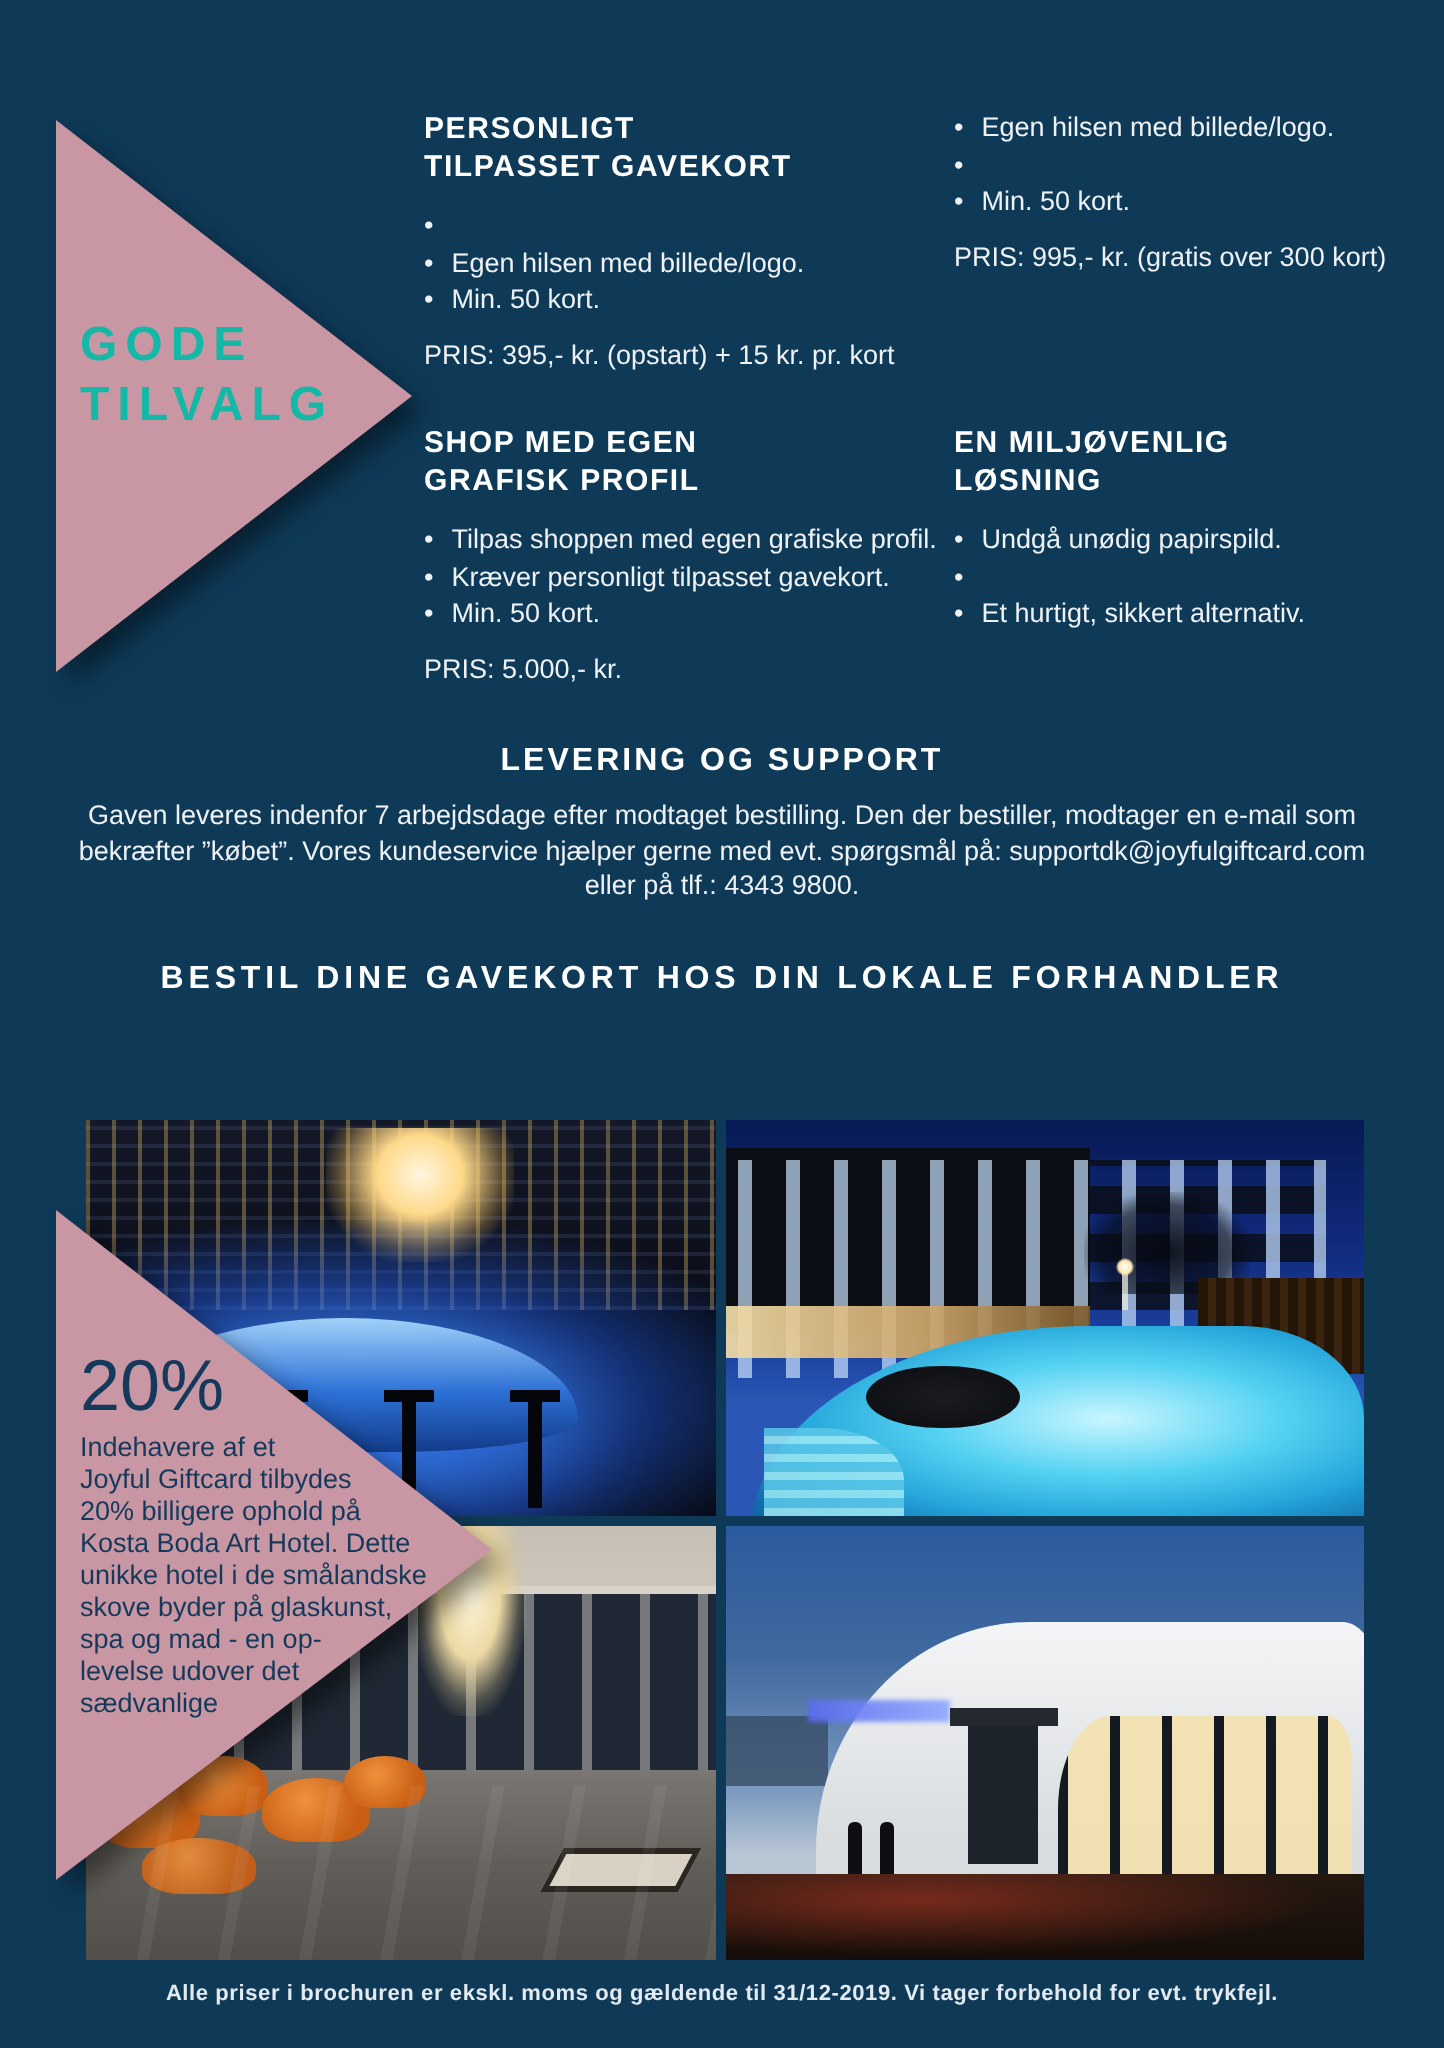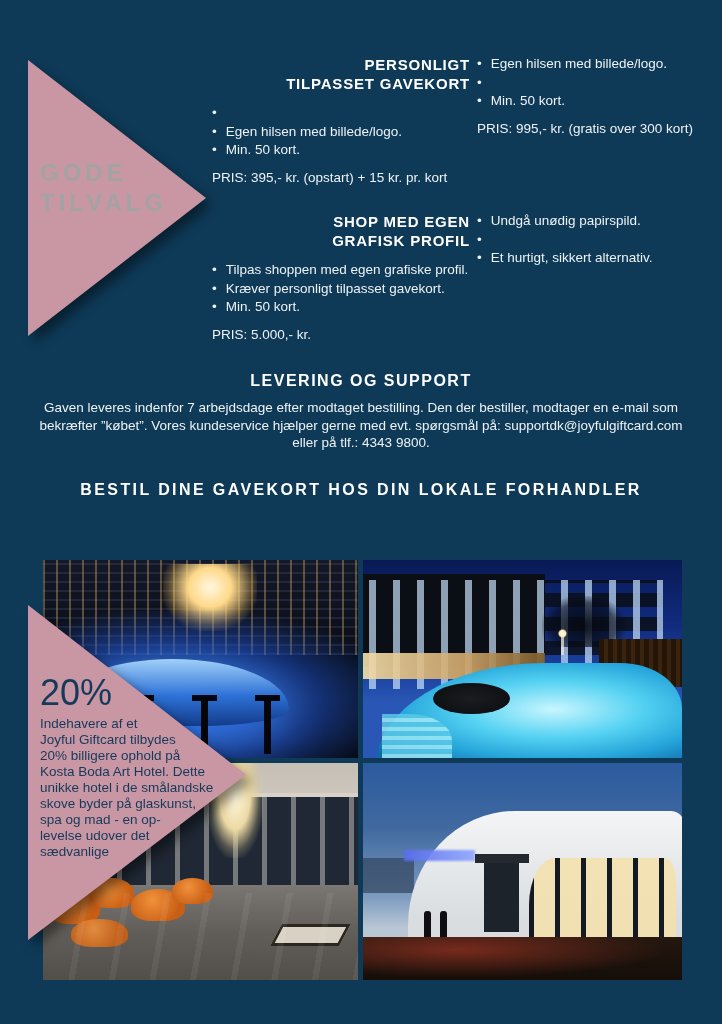--- a/index.html
+++ b/index.html
@@ -13,32 +13,32 @@
   
   .tri-wrap { position:absolute; filter:drop-shadow(6px 7px 6px rgba(0,0,0,.45)); }
   .tri-wrap.t1 { left:28px; top:60px; width:178px; height:276px; }
   .tri-wrap.t2 { left:28px; top:605px; width:218px; height:335px; z-index:5; }
   .tri { width:100%; height:100%; background:#c997a3; }
   .t1 .tri { clip-path:polygon(0 0, 100% 50%, 0 100%); }
   .t2 .tri { clip-path:polygon(0 0, 100% 50.7%, 0 100%); }
   .badge-label {
     position:absolute; left:40px; top:158px; z-index:2;
     font-size:24px; line-height:30px; font-weight:600; letter-spacing:4px;
-    color:#a3a3a3; white-space:pre-line;
+    color:#14b8a6; white-space:pre-line;
   }
 
   
   .sec { position:absolute; width:258px; }
   .sec.s1 { left:212px; top:55px; }
   .sec.s2 { left:477px; top:55px; width:242px; }
   .sec.s3 { left:212px; top:212px; }
   .sec.s4 { left:477px; top:212px; width:242px; }
   .sec-title {
     font-size:15px; line-height:19px; font-weight:700; letter-spacing:.8px;
-    color:#ffffff; white-space:pre-line; margin-bottom:11px;text-align:right;
+    color:#ffffff; white-space:pre-line; margin-bottom:11px;
   }
   .bullets { list-style:none; }
   .bullets li { display:flex; gap:9px; font-size:13.5px; line-height:18.5px; font-weight:500; color:#eef2f5; }
   .bullets .dot { flex:0 0 auto; }
   .price { margin-top:10px; font-size:13.5px; font-weight:500; color:#eef2f5; }
 
   
   .support { position:absolute; left:0; right:0; top:372px; text-align:center; }
   .support-title { font-size:16px; font-weight:700; letter-spacing:1.5px; color:#fff; }
   .support-body {
@@ -214,20 +214,22 @@
         </li>
       <li>
           <span class="dot">•</span>
           <span>Min. 50 kort.</span>
         </li>
     </ul>
     <div class="price">PRIS: 5.000,- kr.</div>
   </div>
 
   <div class="sec s4">
+    <div class="sec-title">EN MILJØVENLIG
+LØSNING</div>
     <ul class="bullets">
       <li>
           <span class="dot">•</span>
           <span>Undgå unødig papirspild.</span>
         </li>
       <li>
           <span class="dot">•</span>
         </li>
       <li>
           <span class="dot">•</span>
@@ -300,14 +302,15 @@
   <div class="offer-text">Indehavere af et
 Joyful Giftcard tilbydes
 20% billigere ophold på
 Kosta Boda Art Hotel. Dette
 unikke hotel i de smålandske
 skove byder på glaskunst,
 spa og mad - en op-
 levelse udover det
 sædvanlige</div>
 
+  <div class="footer">Alle priser i brochuren er ekskl. moms og gældende til 31/12-2019. Vi tager forbehold for evt. trykfejl.</div>
 
 </div>
 
 </body></html>

